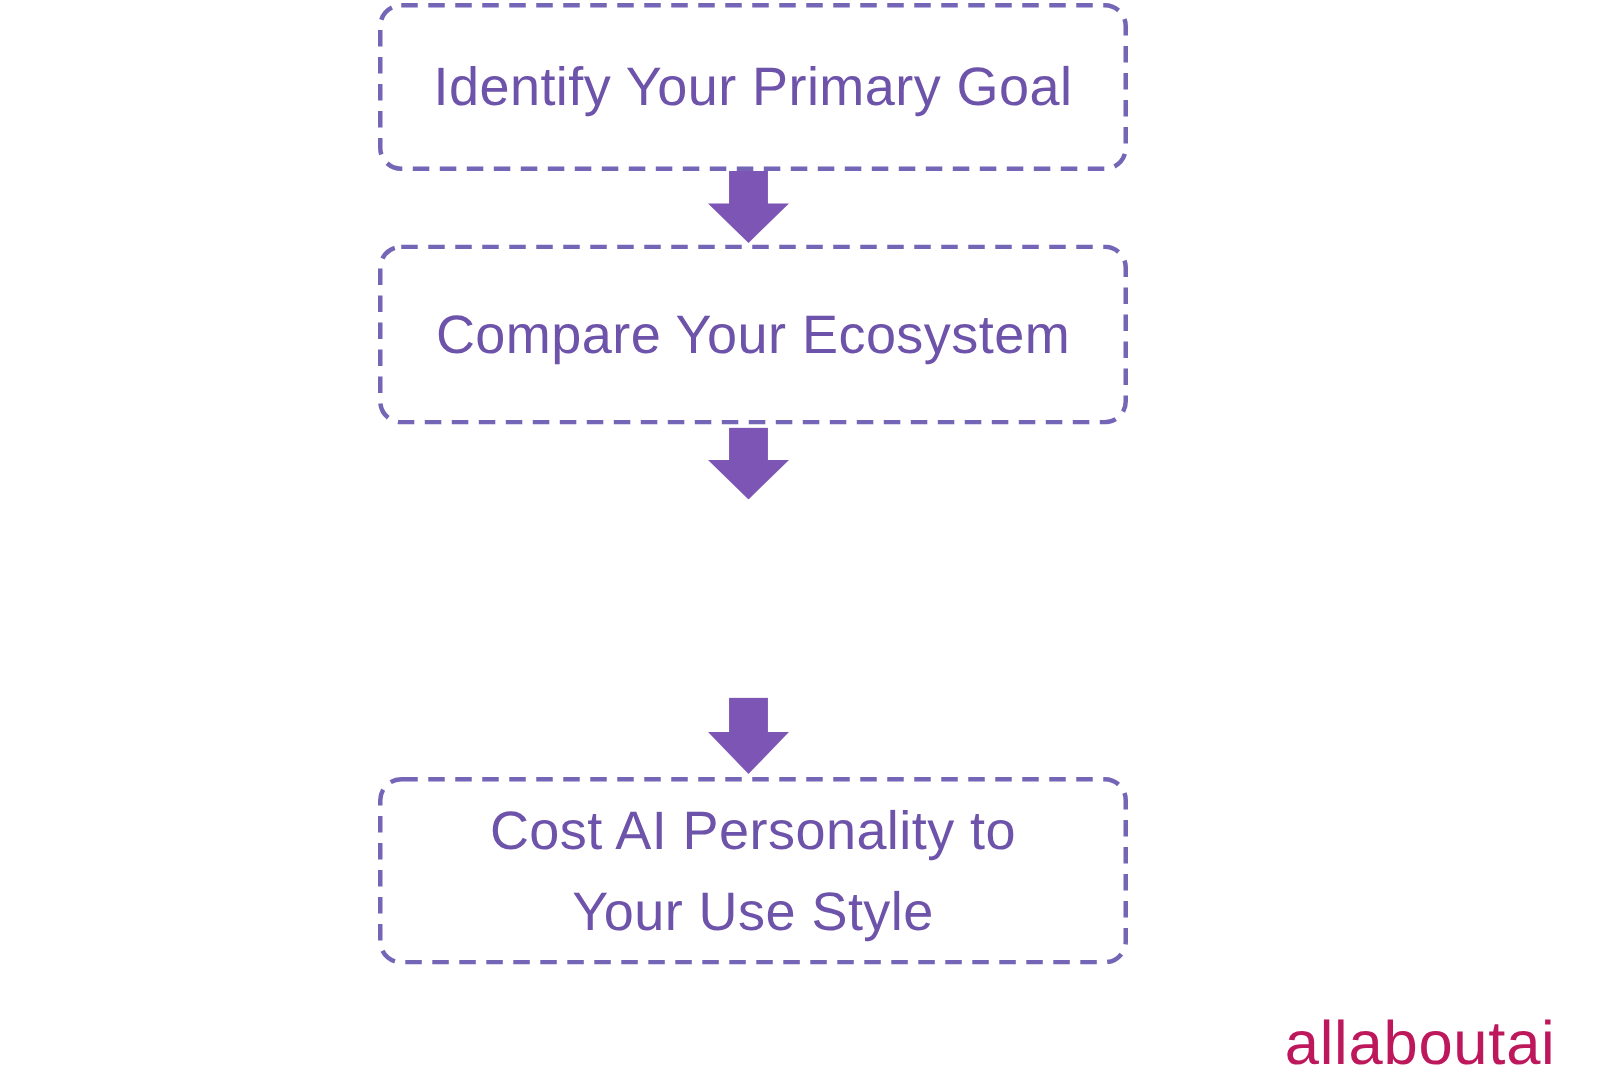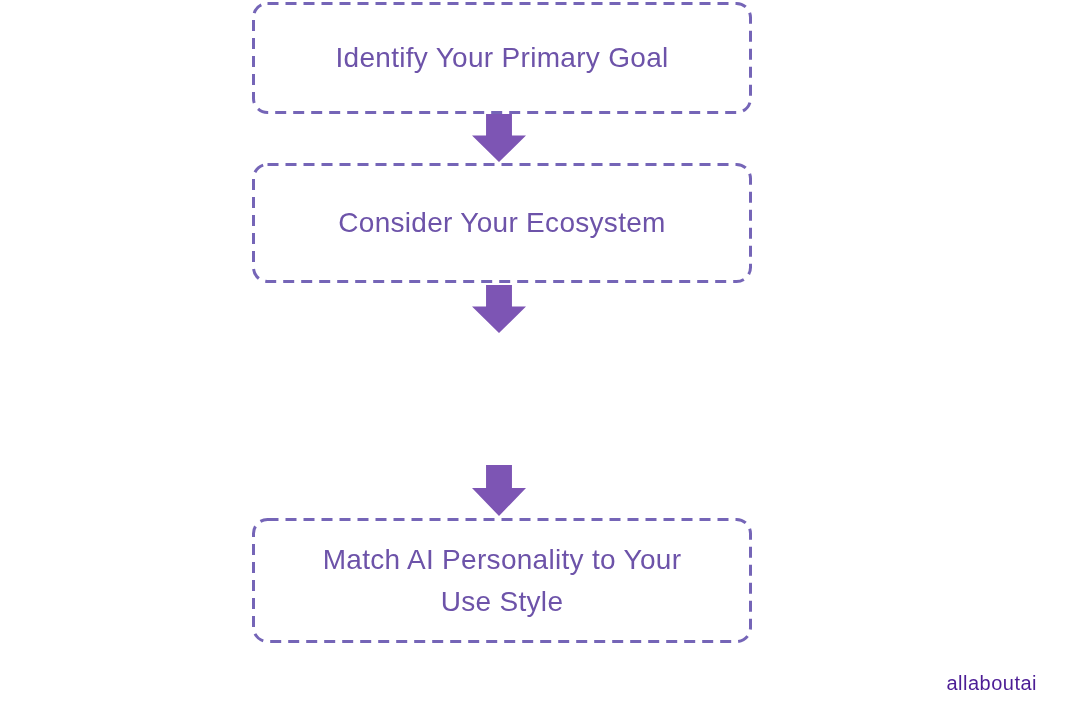--- a/index.html
+++ b/index.html
@@ -22,39 +22,39 @@
     box-sizing:border-box;
   }
   .step .dash{
     position:absolute;
     left:0;top:0;
     width:100%;height:100%;
   }
   .step-label{
     position:relative;
     color:#6d53a9;
-    font-size:28px;
+    font-size:36px;
     font-weight:500;
     letter-spacing:.3px;
     line-height:1.5;
   }
   .step-4 .step-label{max-width:380px;}
   .arrow{
     position:absolute;
     left:472px;
     width:54px;
     background:#7d55b4;
     clip-path:polygon(26% 0, 74% 0, 74% 45%, 100% 45%, 50% 100%, 0 45%, 26% 45%);
   }
   .logo{
     position:absolute;
     top:672px;
     right:30px;
-    color:#4c1d95;
-    font-size:20px;
+    color:#be185d;
+    font-size:41px;
     font-weight:500;
     letter-spacing:.5px;
   }
 </style>
 </head>
 <body>
 
 <div class="canvas">
 
   <div class="step step-1" style="top:2px;height:112px;">
@@ -63,30 +63,30 @@
     </svg>
     <span class="step-label">Identify Your Primary Goal</span>
   </div>
 
   <div class="arrow" style="top:114px;height:48px;"></div>
 
   <div class="step step-2" style="top:163px;height:120px;">
     <svg class="dash" viewBox="0 0 500 120">
       <rect x="1.5" y="1.5" width="497" height="117" rx="14" fill="none" stroke="#7565b7" stroke-width="3" stroke-dasharray="11 7"></rect>
     </svg>
-    <span class="step-label">Consider Your Ecosystem</span>
+    <span class="step-label">Compare Your Ecosystem</span>
   </div>
 
   <div class="arrow" style="top:285px;height:48px;"></div>
 
 
   <div class="arrow" style="top:465px;height:51px;"></div>
 
   <div class="step step-4" style="top:518px;height:125px;">
     <svg class="dash" viewBox="0 0 500 125">
       <rect x="1.5" y="1.5" width="497" height="122" rx="14" fill="none" stroke="#7565b7" stroke-width="3" stroke-dasharray="11 7"></rect>
     </svg>
-    <span class="step-label">Match AI Personality to Your Use Style</span>
+    <span class="step-label">Cost AI Personality to Your Use Style</span>
   </div>
 
   <div class="logo">allaboutai</div>
 
 </div>
 
 </body></html>

